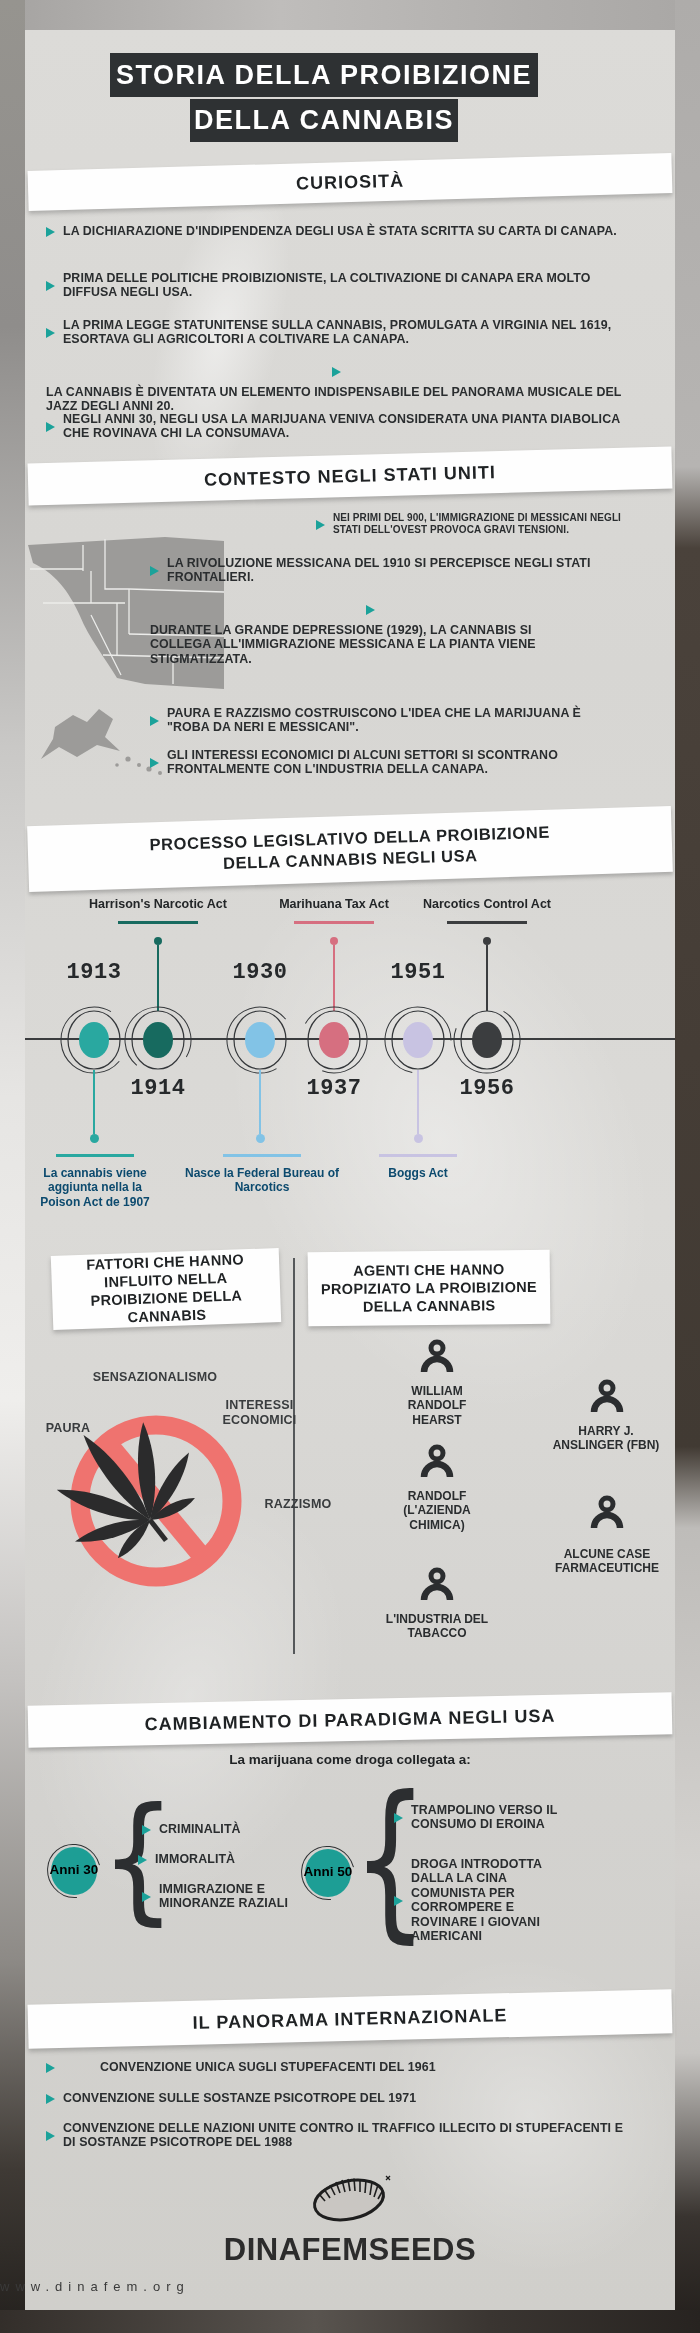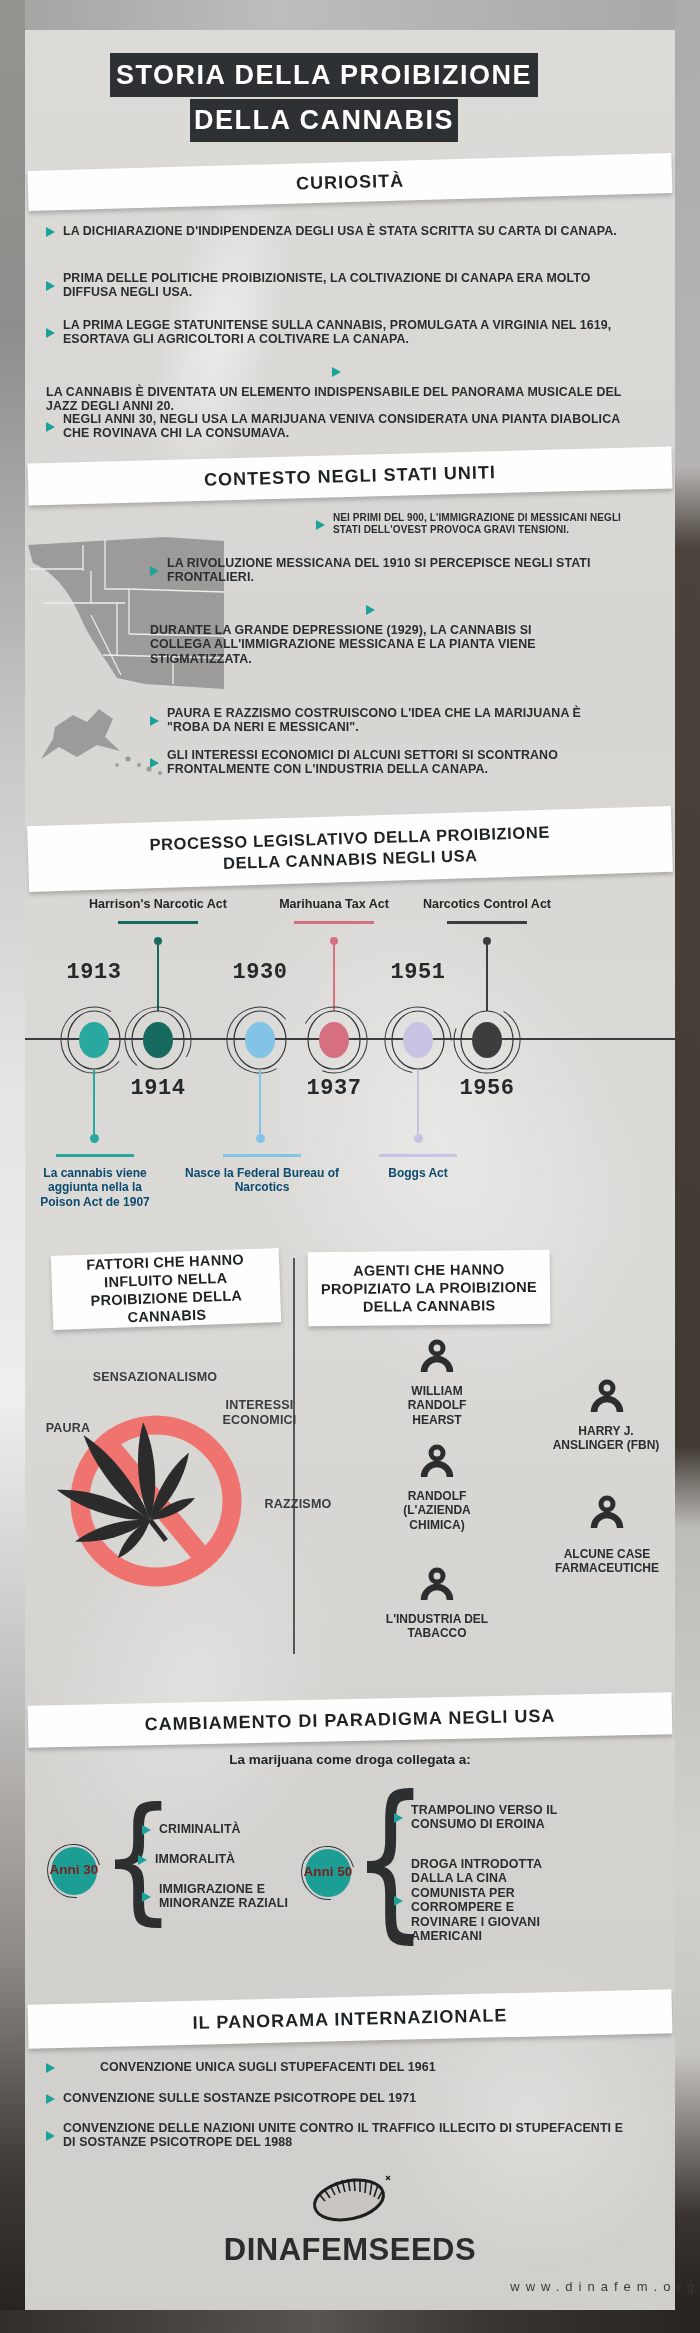--- a/index.html
+++ b/index.html
@@ -39,25 +39,25 @@
   .tl-under{height:2.5px;}
   .tl-conn{width:2px;}
   .tl-dot{border-radius:50%;}
   .tl-caption{font-weight:bold;font-size:12px;color:#0c4a6e;text-align:center;line-height:1.2;}
   
   .divider{width:1.5px;background:#55585a;}
   .factor{font-weight:bold;font-size:12.5px;color:#393c3e;text-align:center;line-height:1.18;letter-spacing:.2px;}
   .agent-label{font-weight:bold;font-size:12px;color:#2a2d2f;text-align:center;line-height:1.2;}
   
   .subtitle{font-weight:bold;font-size:13.5px;color:#1f2224;text-align:center;}
-  .era-label{font-weight:bold;font-size:13.5px;color:#7f1d1d;text-align:center;}
+  .era-label{font-weight:bold;font-size:13.5px;color:#000000;text-align:center;}
   .brace{font-family:"DejaVu Sans",sans-serif;font-weight:400;color:#2c2e30;font-size:120px;line-height:120px;}
   
   .brand{font-weight:bold;font-size:31px;letter-spacing:.5px;color:#2c2c2c;}
-  .website{font-size:13px;letter-spacing:6px;color:#3a3a3a;text-align:right;font-weight:400;}
+  .website{font-size:13px;letter-spacing:6px;color:#3a3a3a;text-align:left;font-weight:400;}
 </style>
 </head>
 <body>
 
 <div id="root">
 
   <div class="abs edge-top"></div>
   <div class="abs edge-left"></div>
   <div class="abs edge-right"></div>
   <div class="abs edge-bottom"></div>

